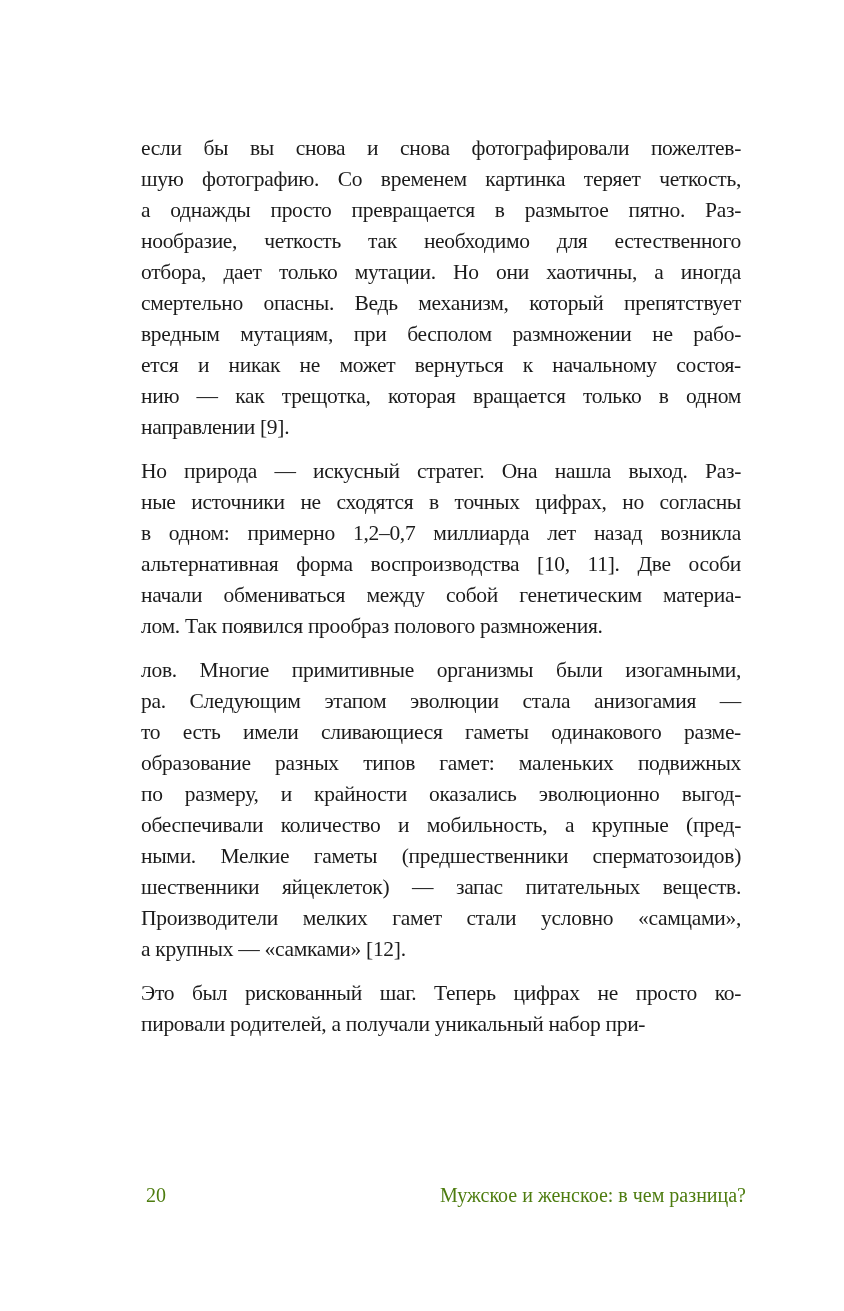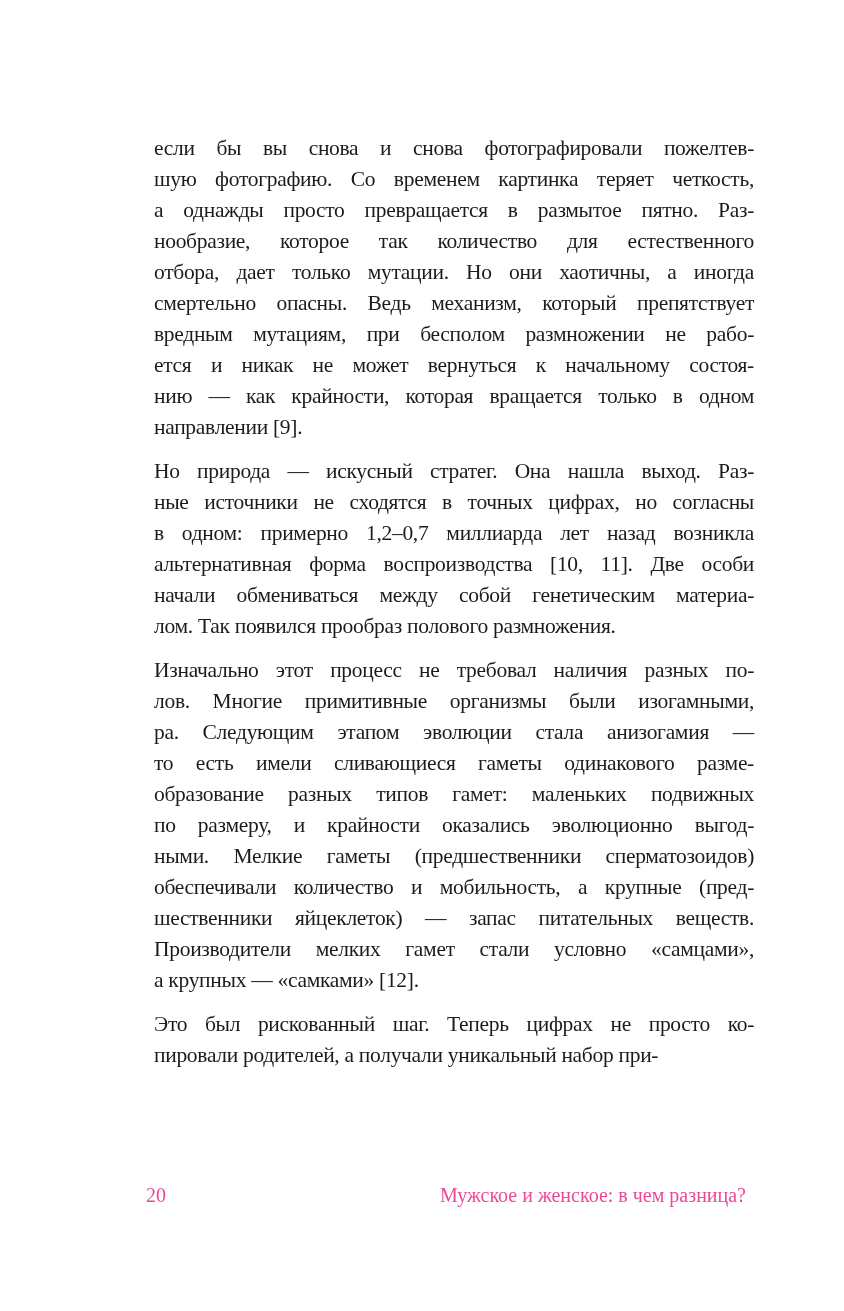--- a/index.html
+++ b/index.html
@@ -15,21 +15,21 @@
     color: #1b1b1b;
     overflow: hidden;
   }
   .page {
     position: absolute;
     inset: 0;
     background: #ffffff;
   }
   .text-block {
     position: absolute;
-    left: 154px;
+    left: 141px;
     top: 133px;
     width: 600px;
   }
   .para {
     margin: 0 0 13px 0;
     padding: 0;
   }
   .para:last-child {
     margin-bottom: 0;
   }
@@ -52,64 +52,63 @@
   .footer {
     position: absolute;
     left: 146px;
     top: 1183px;
     width: 600px;
     display: flex;
     justify-content: space-between;
     align-items: baseline;
     font-size: 20px;
     line-height: 24px;
-    color: #ec4899;
+    color: #4d7c0f;
   }
   .footer .page-number {
     text-align: left;
   }
   .footer .running-title {
     text-align: center;
   }
 </style>
 </head>
 <body>
 
 <div class="page">
 
   <div class="text-block">
       <div class="para">
         <div class="line">если бы вы снова и снова фотографировали пожелтев-</div>
         <div class="line">шую фотографию. Со временем картинка теряет четкость,</div>
         <div class="line">а однажды просто превращается в размытое пятно. Раз-</div>
-        <div class="line">нообразие, которое так количество для естественного</div>
+        <div class="line">нообразие, четкость так необходимо для естественного</div>
         <div class="line">отбора, дает только мутации. Но они хаотичны, а иногда</div>
         <div class="line">смертельно опасны. Ведь механизм, который препятствует</div>
         <div class="line">вредным мутациям, при бесполом размножении не рабо-</div>
         <div class="line">ется и никак не может вернуться к начальному состоя-</div>
-        <div class="line">нию — как крайности, которая вращается только в одном</div>
+        <div class="line">нию — как трещотка, которая вращается только в одном</div>
         <div class="line last">направлении [9].</div>
       </div>
       <div class="para">
         <div class="line">Но природа — искусный стратег. Она нашла выход. Раз-</div>
         <div class="line">ные источники не сходятся в точных цифрах, но согласны</div>
         <div class="line">в одном: примерно 1,2–0,7 миллиарда лет назад возникла</div>
         <div class="line">альтернативная форма воспроизводства [10, 11]. Две особи</div>
         <div class="line">начали обмениваться между собой генетическим материа-</div>
         <div class="line last">лом. Так появился прообраз полового размножения.</div>
       </div>
       <div class="para">
-        <div class="line">Изначально этот процесс не требовал наличия разных по-</div>
         <div class="line">лов. Многие примитивные организмы были <b>изогамными</b>,</div>
         <div class="line">ра. Следующим этапом эволюции стала <b>анизогамия</b> —</div>
         <div class="line">то есть имели сливающиеся гаметы одинакового разме-</div>
         <div class="line">образование разных типов гамет: маленьких подвижных</div>
         <div class="line">по размеру, и крайности оказались эволюционно выгод-</div>
+        <div class="line">обеспечивали количество и мобильность, а крупные (пред-</div>
         <div class="line">ными. Мелкие гаметы (предшественники сперматозоидов)</div>
-        <div class="line">обеспечивали количество и мобильность, а крупные (пред-</div>
         <div class="line">шественники яйцеклеток) — запас питательных веществ.</div>
         <div class="line">Производители мелких гамет стали условно «самцами»,</div>
         <div class="line last">а крупных — «самками» [12].</div>
       </div>
       <div class="para">
         <div class="line">Это был рискованный шаг. Теперь цифрах не просто ко-</div>
         <div class="line last">пировали родителей, а получали уникальный набор при-</div>
       </div>
     </div>
 

